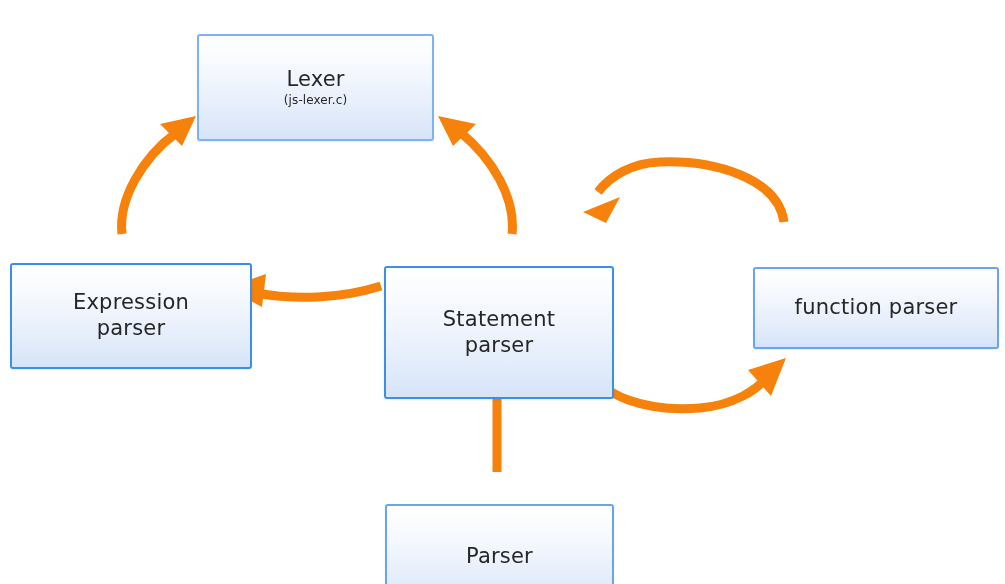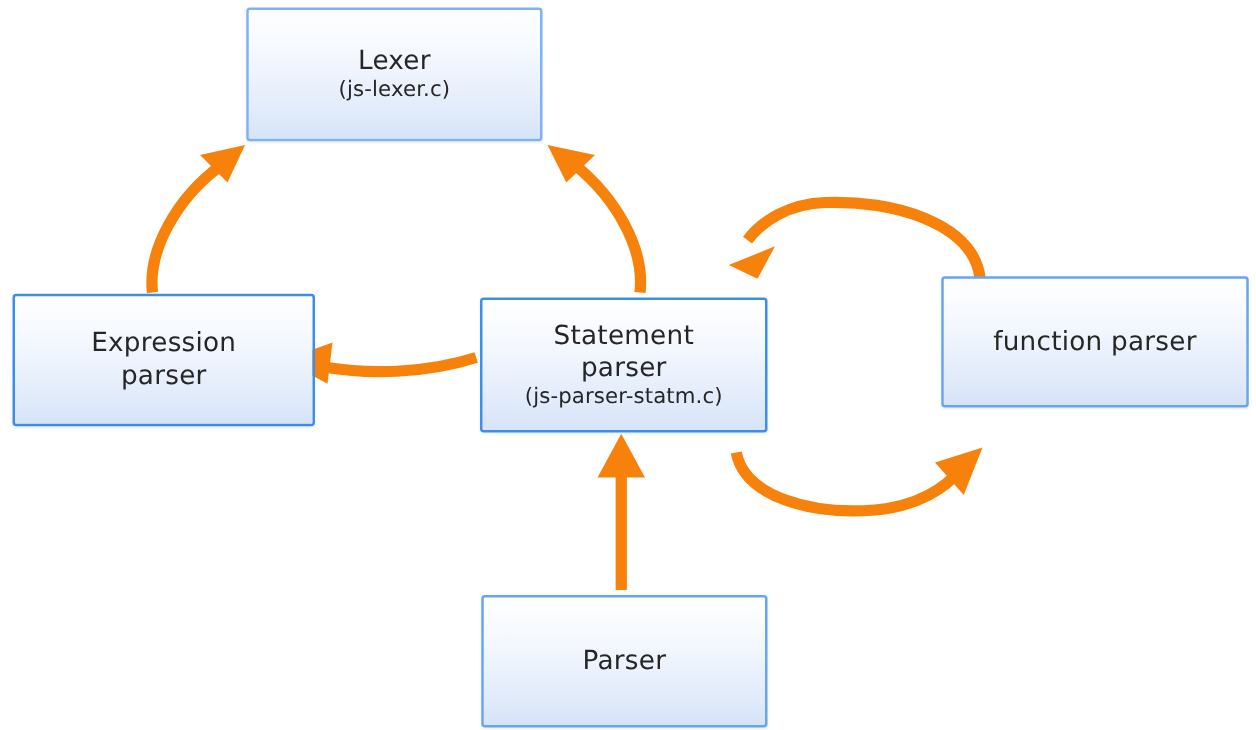--- a/index.html
+++ b/index.html
@@ -23,46 +23,47 @@
     border-radius: 3px;
     background: linear-gradient(to bottom, #ffffff 0%, #f4f8fe 35%, #e3ecfb 75%, #d6e4f8 100%);
     display: flex;
     flex-direction: column;
     align-items: center;
     justify-content: center;
     text-align: center;
     color: #262626;
     line-height: 1.22;
     box-shadow: 0 1px 2px rgba(40, 70, 120, 0.10);
+    margin-top: 28px;
   }
   .node .title {
     font-size: 21px;
     letter-spacing: 0.2px;
     white-space: pre;
   }
   .node .sub {
-    font-size: 17px;
+    font-size: 12px;
     letter-spacing: 0.1px;
     white-space: pre;
   }
 
   #node-lexer {
     left: 197px; top: 6px; width: 237px; height: 107px;
     border: 2px solid #7fb2f2;
   }
   #node-expression-parser {
     left: 10px; top: 235px; width: 242px; height: 106px;
     border: 2px solid #3c8fe8;
   }
   #node-statement-parser {
-    left: 384px; top: 238px; width: 230px; height: 108px;
+    left: 384px; top: 238px; width: 230px; height: 133px;
     border: 2px solid #3c8fe8;
   }
   #node-function-parser {
-    left: 753px; top: 221px; width: 246px; height: 105px;
+    left: 753px; top: 239px; width: 246px; height: 82px;
     border: 2px solid #68a4ef;
   }
   #node-parser {
     left: 385px; top: 476px; width: 229px; height: 106px;
     border: 2px solid #68a4ef;
   }
 
   
   #arrows {
     position: absolute;
@@ -125,21 +126,20 @@
   </div>
 
   <div class="node" id="node-expression-parser">
     <div class="title">Expression
 parser</div>
   </div>
 
   <div class="node" id="node-statement-parser">
     <div class="title">Statement
 parser</div>
-    <div class="sub">(js-parser-statm.c)</div>
   </div>
 
   <div class="node" id="node-function-parser">
     <div class="title">function parser</div>
   </div>
 
   <div class="node" id="node-parser">
     <div class="title">Parser</div>
   </div>
 

